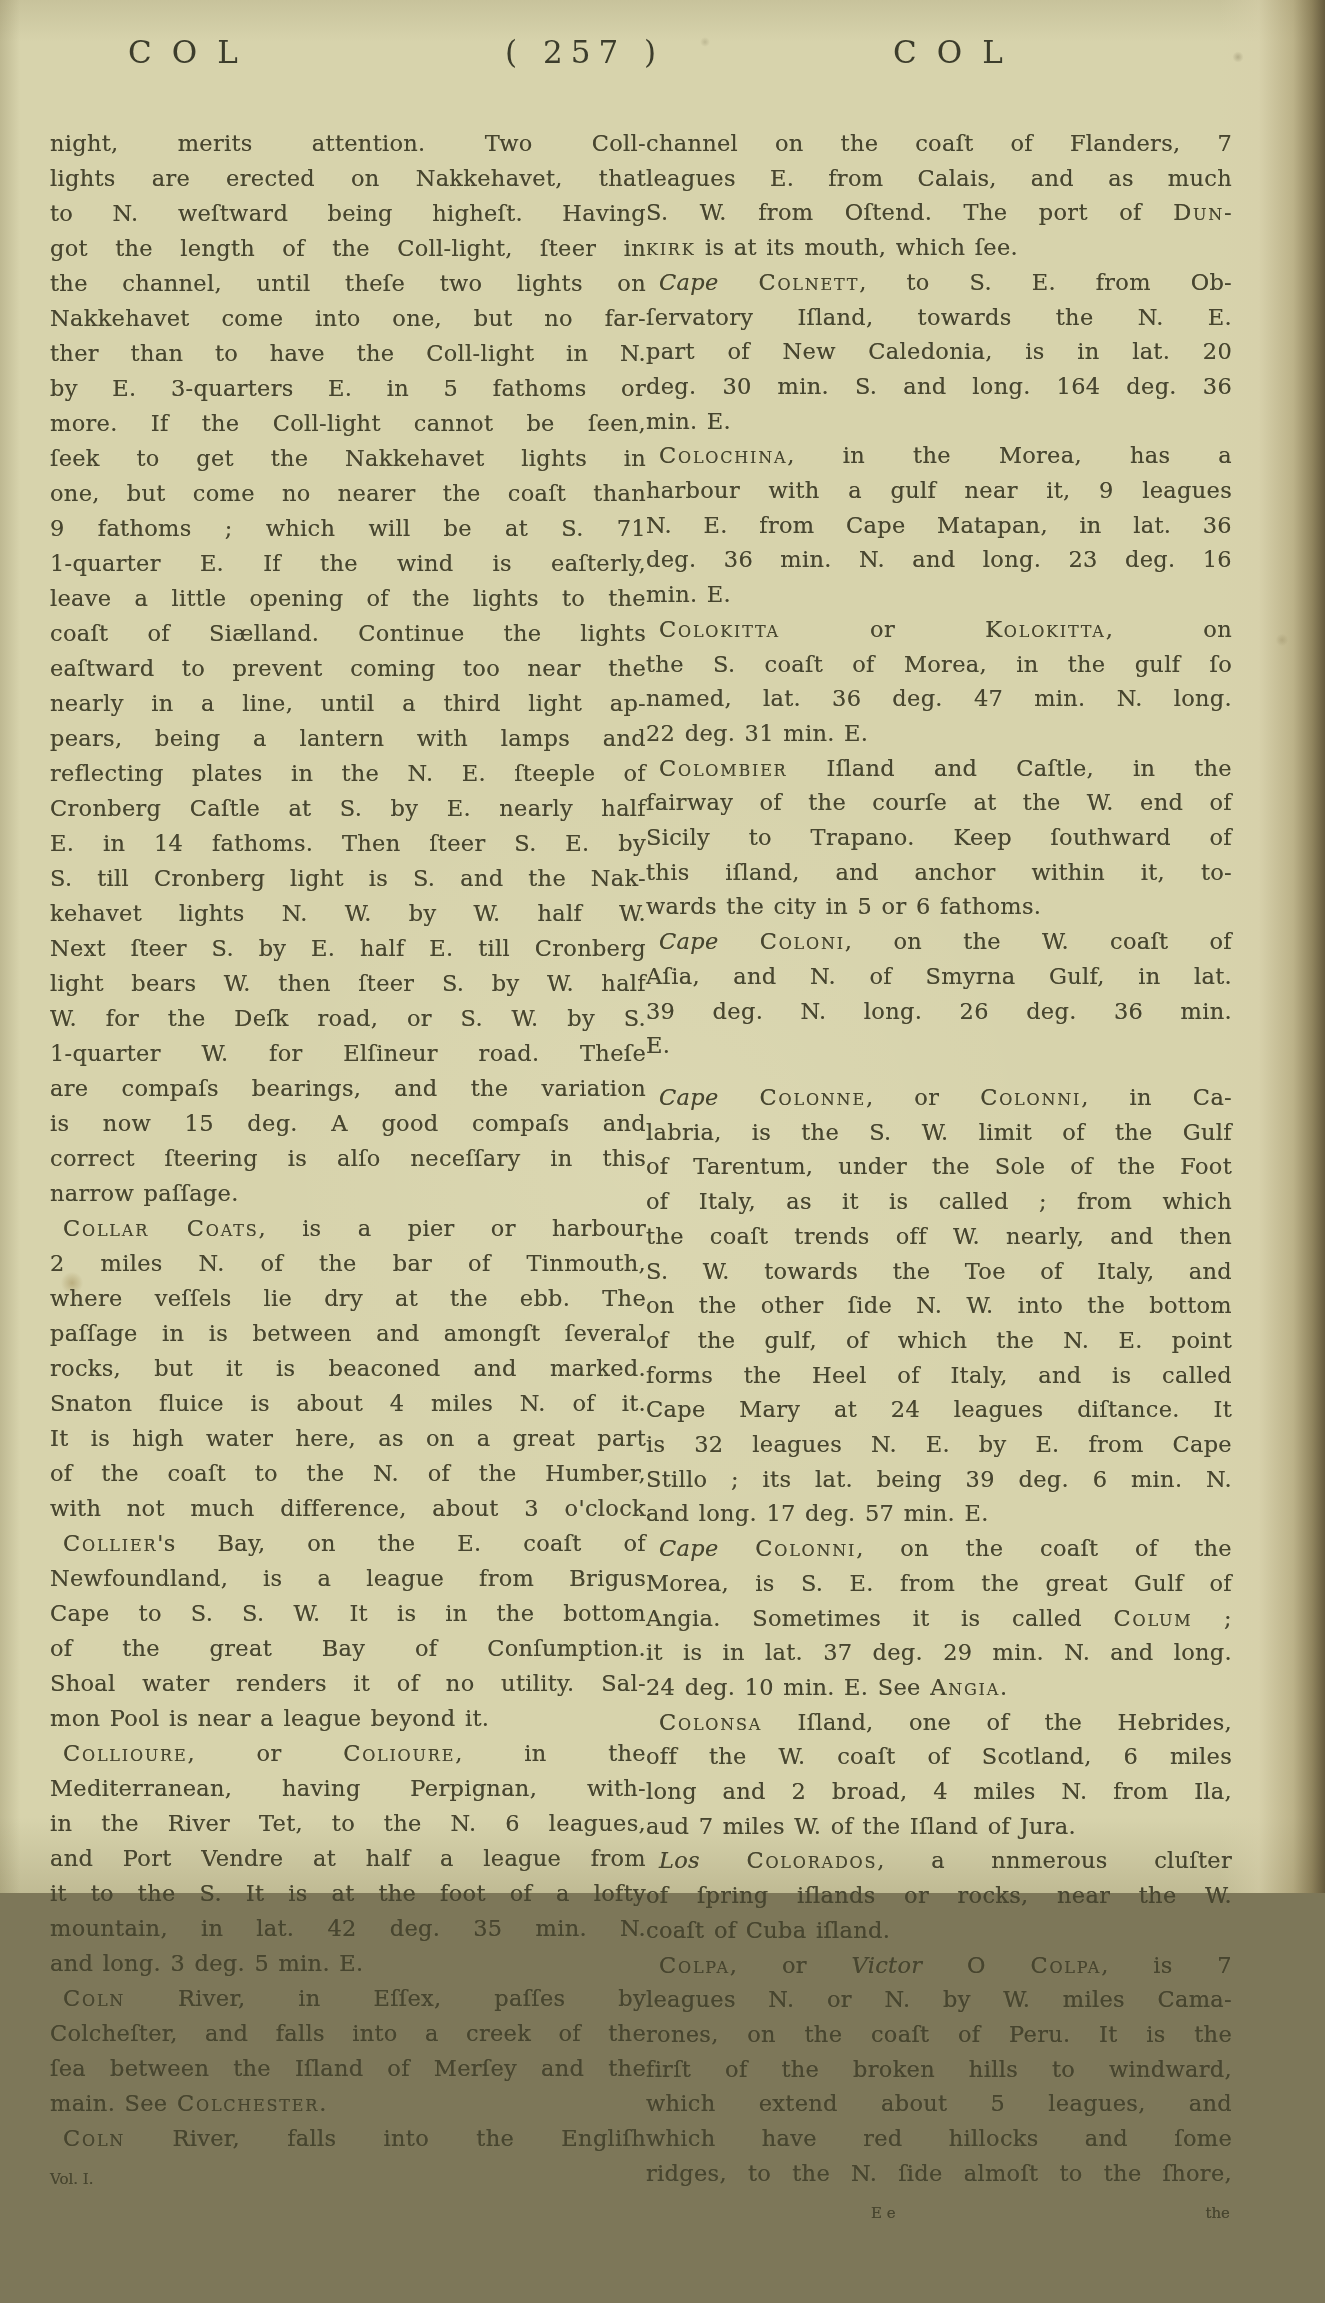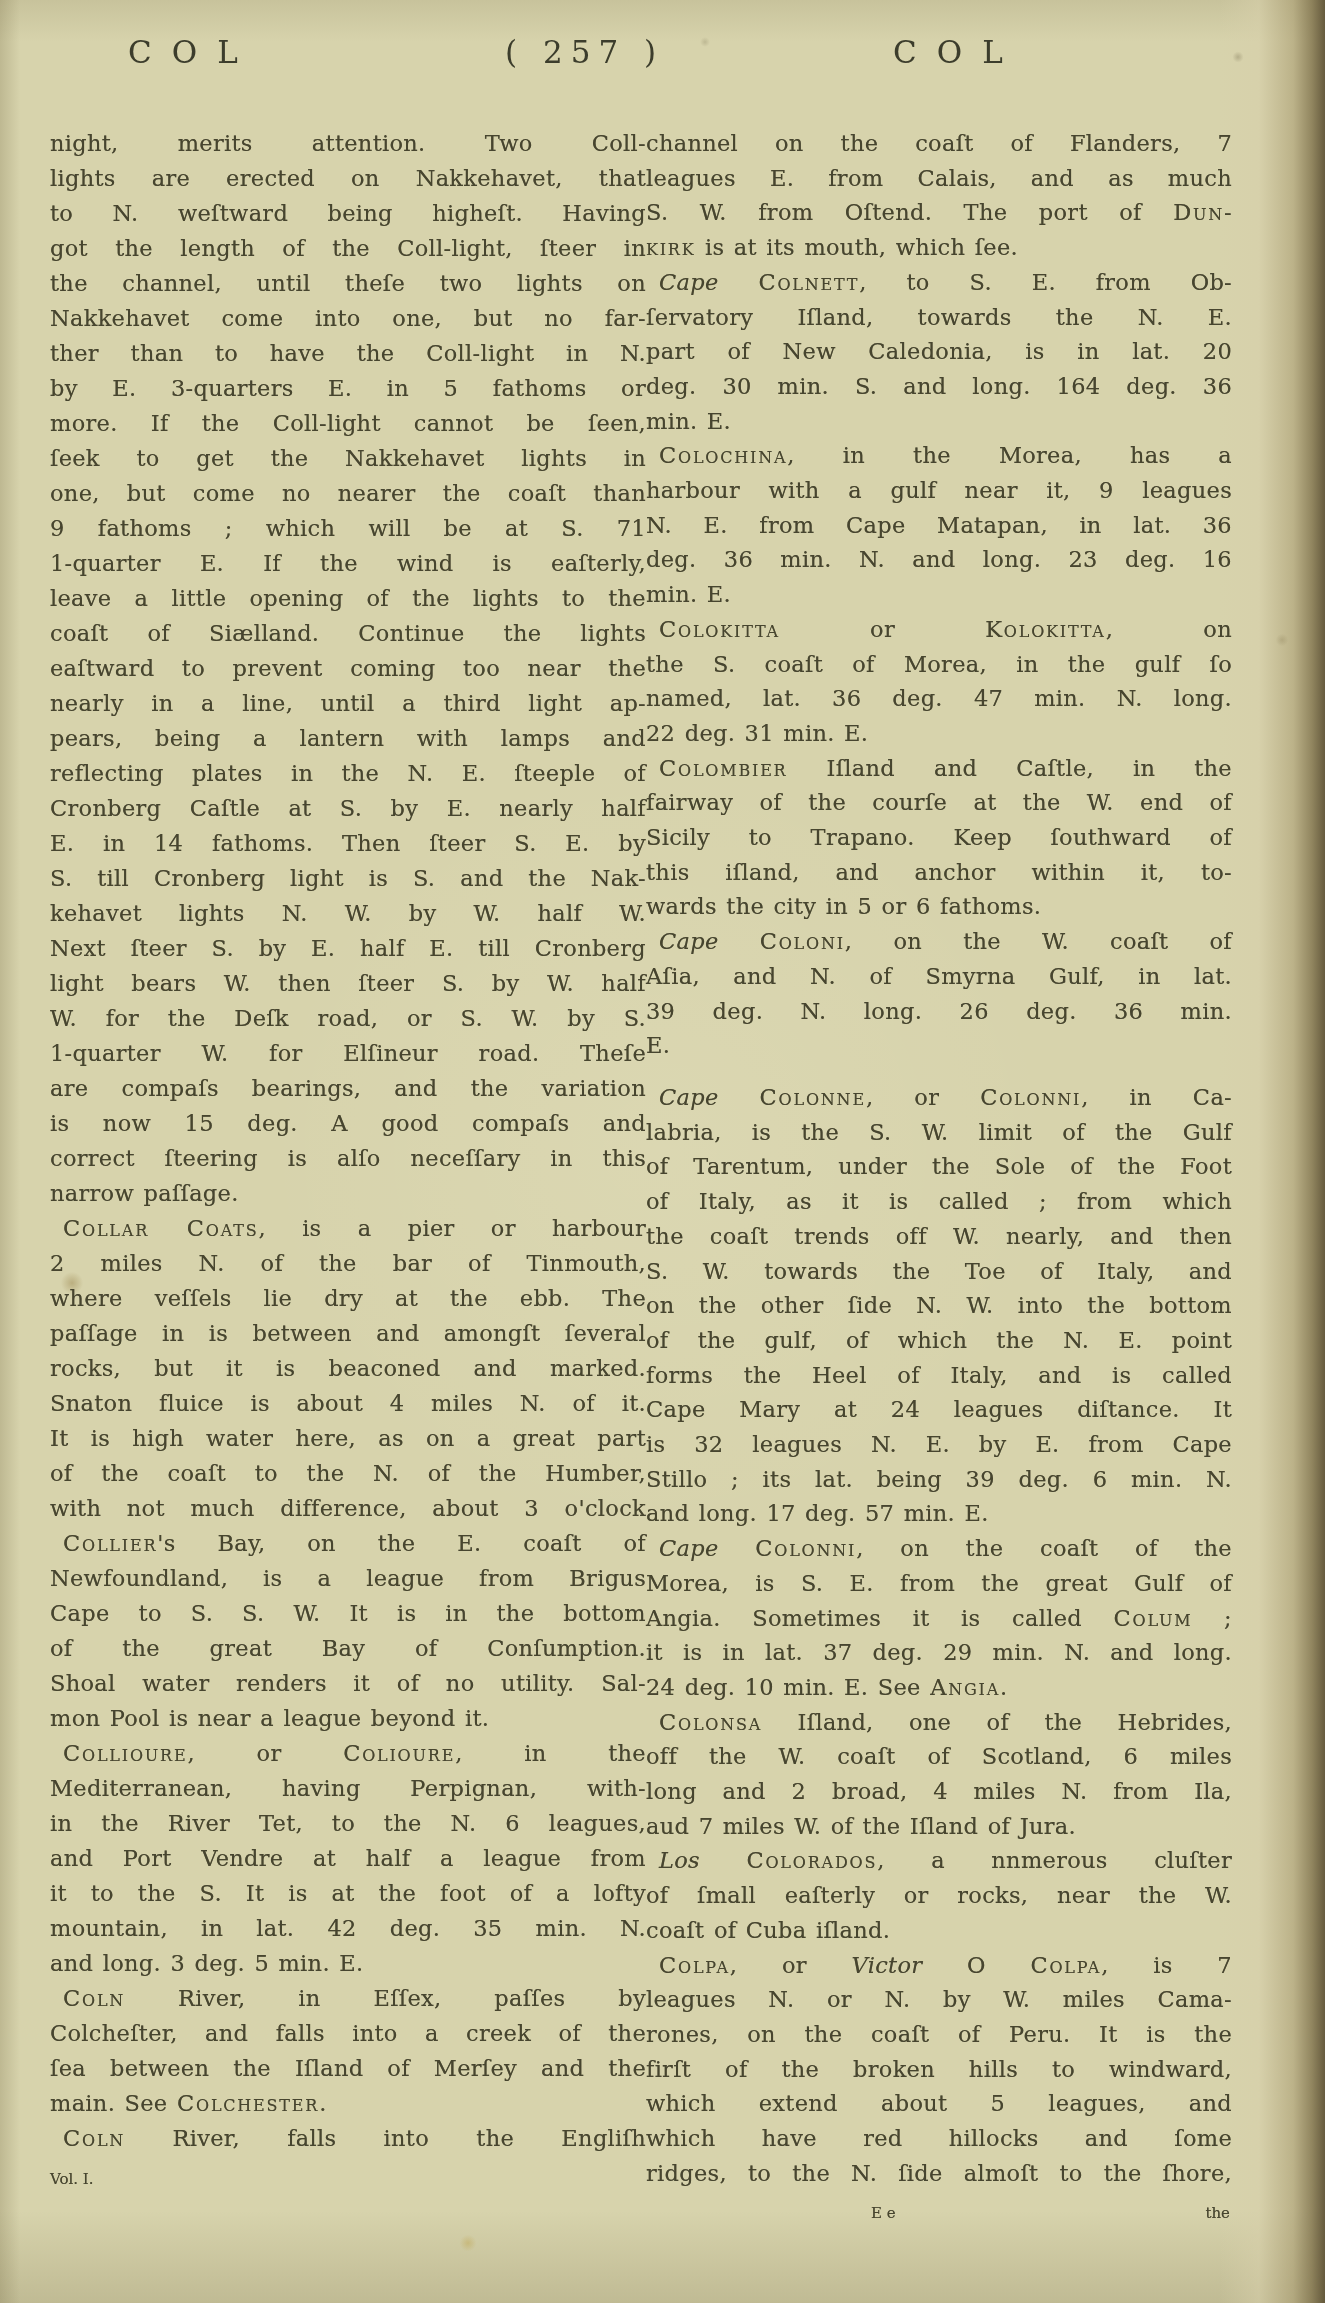--- a/index.html
+++ b/index.html
@@ -2,21 +2,21 @@
 <html><head>
 <meta charset="utf-8">
 <style>
   html,body{margin:0;padding:0;}
   body{
     width:1325px;height:2303px;overflow:hidden;
     background:#7d7759;
     font-family:"DejaVu Serif","Liberation Serif",serif;
   }
   .page{
-    position:relative;width:1325px;height:2303px;
+    position:relative;width:1325px;height:1893px;
     color:#47452f;
     background:
       radial-gradient(circle 16px at 72px 1283px, rgba(120,90,25,.30), rgba(120,90,25,0) 70%),
       radial-gradient(circle 12px at 468px 2243px, rgba(185,150,45,.32), rgba(185,150,45,0) 70%),
       radial-gradient(circle 8px at 1238px 57px, rgba(90,80,50,.28), rgba(90,80,50,0) 70%),
       radial-gradient(circle 7px at 705px 42px, rgba(90,80,50,.20), rgba(90,80,50,0) 70%),
       radial-gradient(circle 9px at 1282px 640px, rgba(110,95,55,.22), rgba(110,95,55,0) 70%),
       radial-gradient(circle 500px at 660px 1150px, rgba(255,252,228,.10), rgba(255,252,228,0) 80%),
       linear-gradient(90deg, rgba(110,100,62,.24) 0px, rgba(110,100,62,0) 20px, rgba(110,100,62,0) 92%, rgba(215,207,170,.55) 95%, rgba(165,151,108,.55) 97.6%, rgba(122,108,70,.75) 99%, rgba(90,78,50,.9) 100%),
       linear-gradient(180deg, rgba(120,110,70,.16) 0px, rgba(120,110,70,0) 42px, rgba(120,110,70,0) 96%, rgba(110,100,62,.22) 100%),
@@ -169,21 +169,21 @@
           <div class="line indent"><span class="it">Cape</span> <span class="sc">Colonni</span>, on the coaſt of the</div>
           <div class="line">Morea, is S. E. from the great Gulf of</div>
           <div class="line">Angia.  Sometimes it is called <span class="sc">Colum</span> ;</div>
           <div class="line">it is in lat. 37 deg. 29 min. N. and long.</div>
           <div class="line end">24 deg. 10 min. E.  See <span class="sc">Angia</span>.</div>
           <div class="line indent"><span class="sc">Colonsa</span> Iſland, one of the Hebrides,</div>
           <div class="line">off the W. coaſt of Scotland, 6 miles</div>
           <div class="line">long and 2 broad, 4 miles N. from Ila,</div>
           <div class="line end">aud 7 miles W. of the Iſland of Jura.</div>
           <div class="line indent"><span class="it">Los</span> <span class="sc">Colorados</span>, a nnmerous cluſter</div>
-          <div class="line">of ſmall eaſterly or rocks, near the W.</div>
+          <div class="line">of ſpring iſlands or rocks, near the W.</div>
           <div class="line end">coaſt of Cuba iſland.</div>
           <div class="line indent"><span class="sc">Colpa</span>, or <span class="it">Victor</span> O <span class="sc">Colpa</span>, is 7</div>
           <div class="line">leagues N. or N. by W. miles Cama-</div>
           <div class="line">rones, on the coaſt of Peru.  It is the</div>
           <div class="line">firſt of the broken hills to windward,</div>
           <div class="line">which extend about 5 leagues, and</div>
           <div class="line">which have red hillocks and ſome</div>
           <div class="line">ridges, to the N. ſide almoſt to the ſhore,</div>
         </div>
       <div class="footline">

